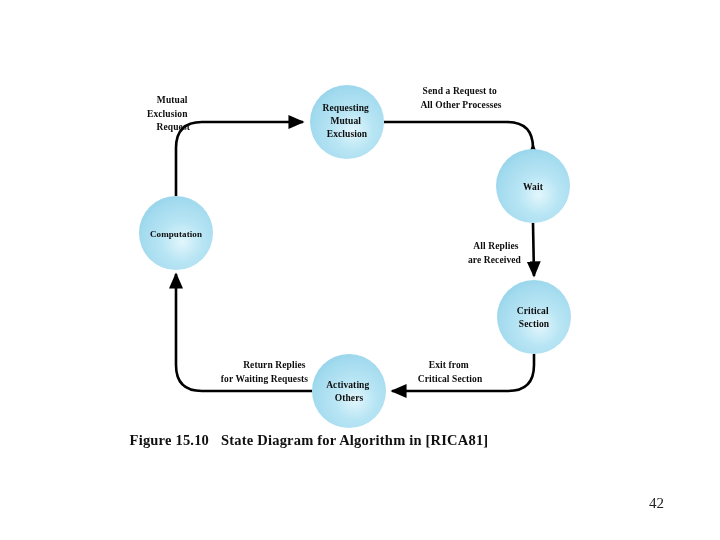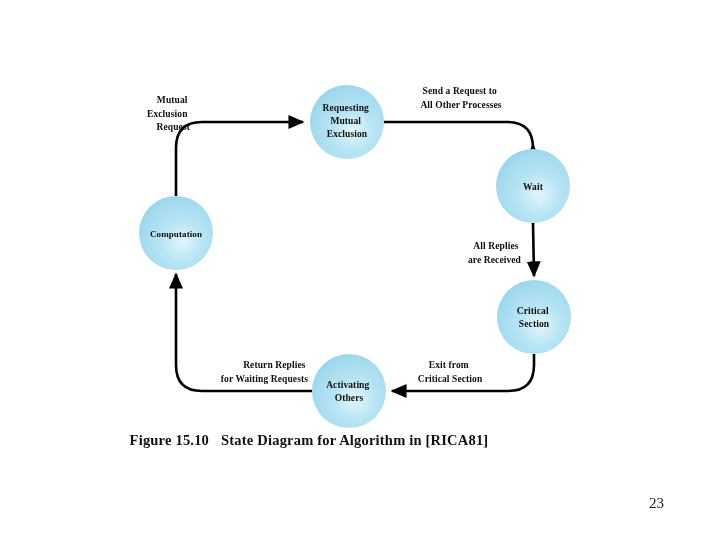--- a/index.html
+++ b/index.html
@@ -187,15 +187,15 @@
         </text>
       </g>
 
     </svg>
   </div>
 
   <div class="caption">
     <span>Figure 15.10</span><span class="cap-gap"></span><span>State Diagram for Algorithm in [RICA81]</span>
   </div>
 
-  <div class="page-number">23</div>
+  <div class="page-number">42</div>
 
 </div>
 
 </body></html>

